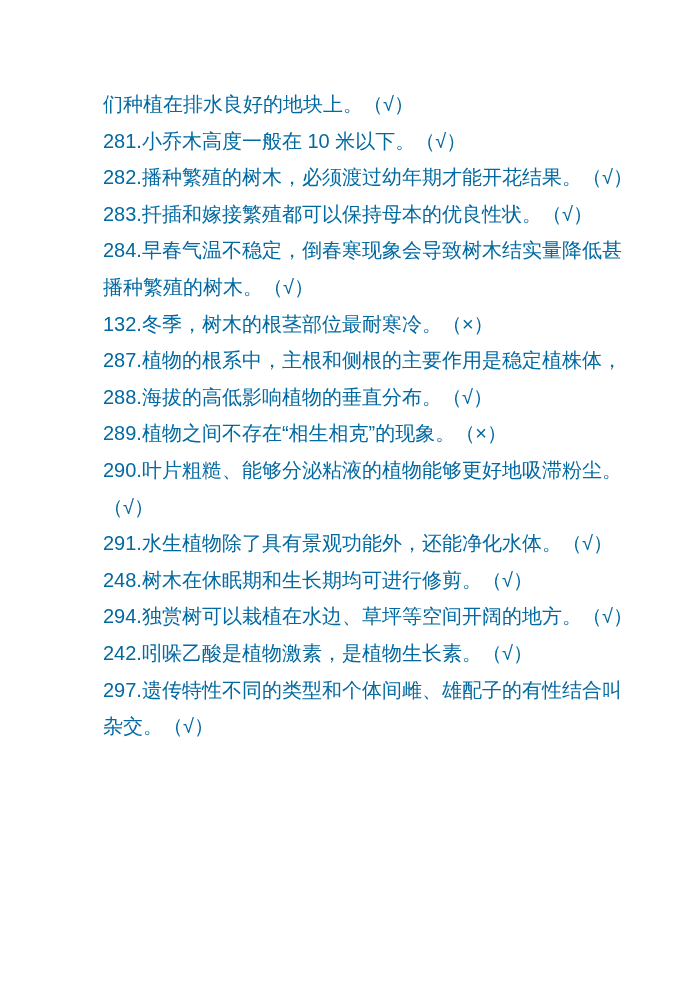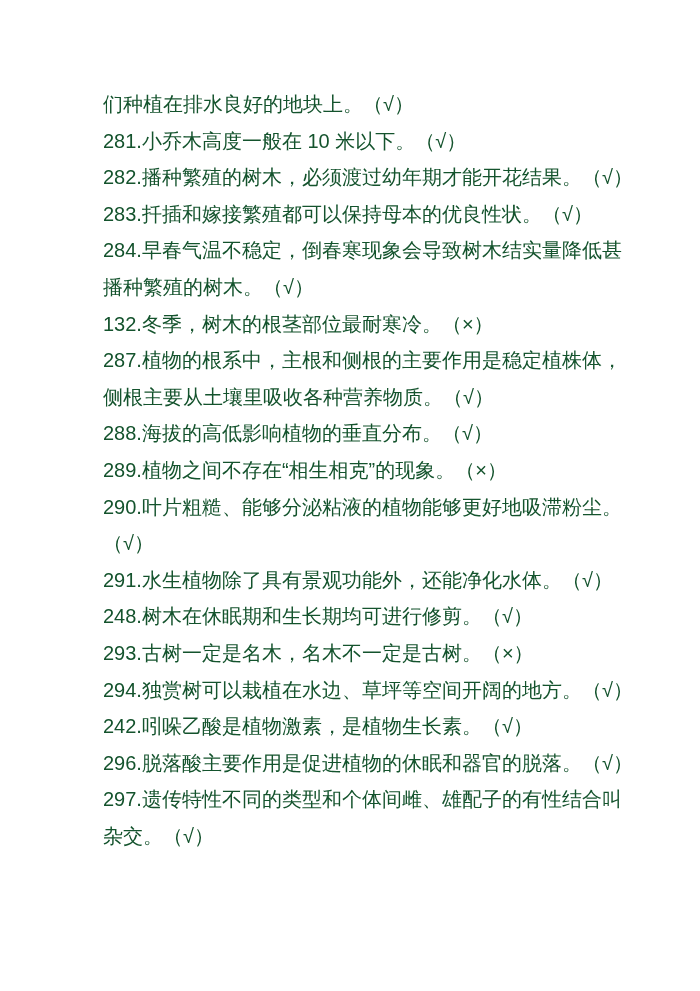--- a/index.html
+++ b/index.html
@@ -22,46 +22,43 @@
   .text-block {
     position: absolute;
     left: 103px;
     top: 86px;
     width: 540px;
   }
   .text-line {
     font-size: 20px;
     line-height: 36.6px;
     height: 36.6px;
-    color: #14532d;
+    color: #0369a1;
     white-space: nowrap;
     letter-spacing: 0px;
     font-weight: 400;
   }
 </style>
 </head>
 <body>
 
 <div class="page">
   <div class="text-block">
     <div class="text-line">们种植在排水良好的地块上。（√）</div>
     <div class="text-line">281.小乔木高度一般在 10 米以下。（√）</div>
     <div class="text-line">282.播种繁殖的树木，必须渡过幼年期才能开花结果。（√）</div>
     <div class="text-line">283.扦插和嫁接繁殖都可以保持母本的优良性状。（√）</div>
     <div class="text-line">284.早春气温不稳定，倒春寒现象会导致树木结实量降低甚</div>
     <div class="text-line">播种繁殖的树木。（√）</div>
     <div class="text-line">132.冬季，树木的根茎部位最耐寒冷。（×）</div>
     <div class="text-line">287.植物的根系中，主根和侧根的主要作用是稳定植株体，</div>
-    <div class="text-line">侧根主要从土壤里吸收各种营养物质。（√）</div>
     <div class="text-line">288.海拔的高低影响植物的垂直分布。（√）</div>
     <div class="text-line">289.植物之间不存在“相生相克”的现象。（×）</div>
     <div class="text-line">290.叶片粗糙、能够分泌粘液的植物能够更好地吸滞粉尘。</div>
     <div class="text-line">（√）</div>
     <div class="text-line">291.水生植物除了具有景观功能外，还能净化水体。（√）</div>
     <div class="text-line">248.树木在休眠期和生长期均可进行修剪。（√）</div>
-    <div class="text-line">293.古树一定是名木，名木不一定是古树。（×）</div>
     <div class="text-line">294.独赏树可以栽植在水边、草坪等空间开阔的地方。（√）</div>
     <div class="text-line">242.吲哚乙酸是植物激素，是植物生长素。（√）</div>
-    <div class="text-line">296.脱落酸主要作用是促进植物的休眠和器官的脱落。（√）</div>
     <div class="text-line">297.遗传特性不同的类型和个体间雌、雄配子的有性结合叫</div>
     <div class="text-line">杂交。（√）</div>
   </div>
 </div>
 
 </body></html>

